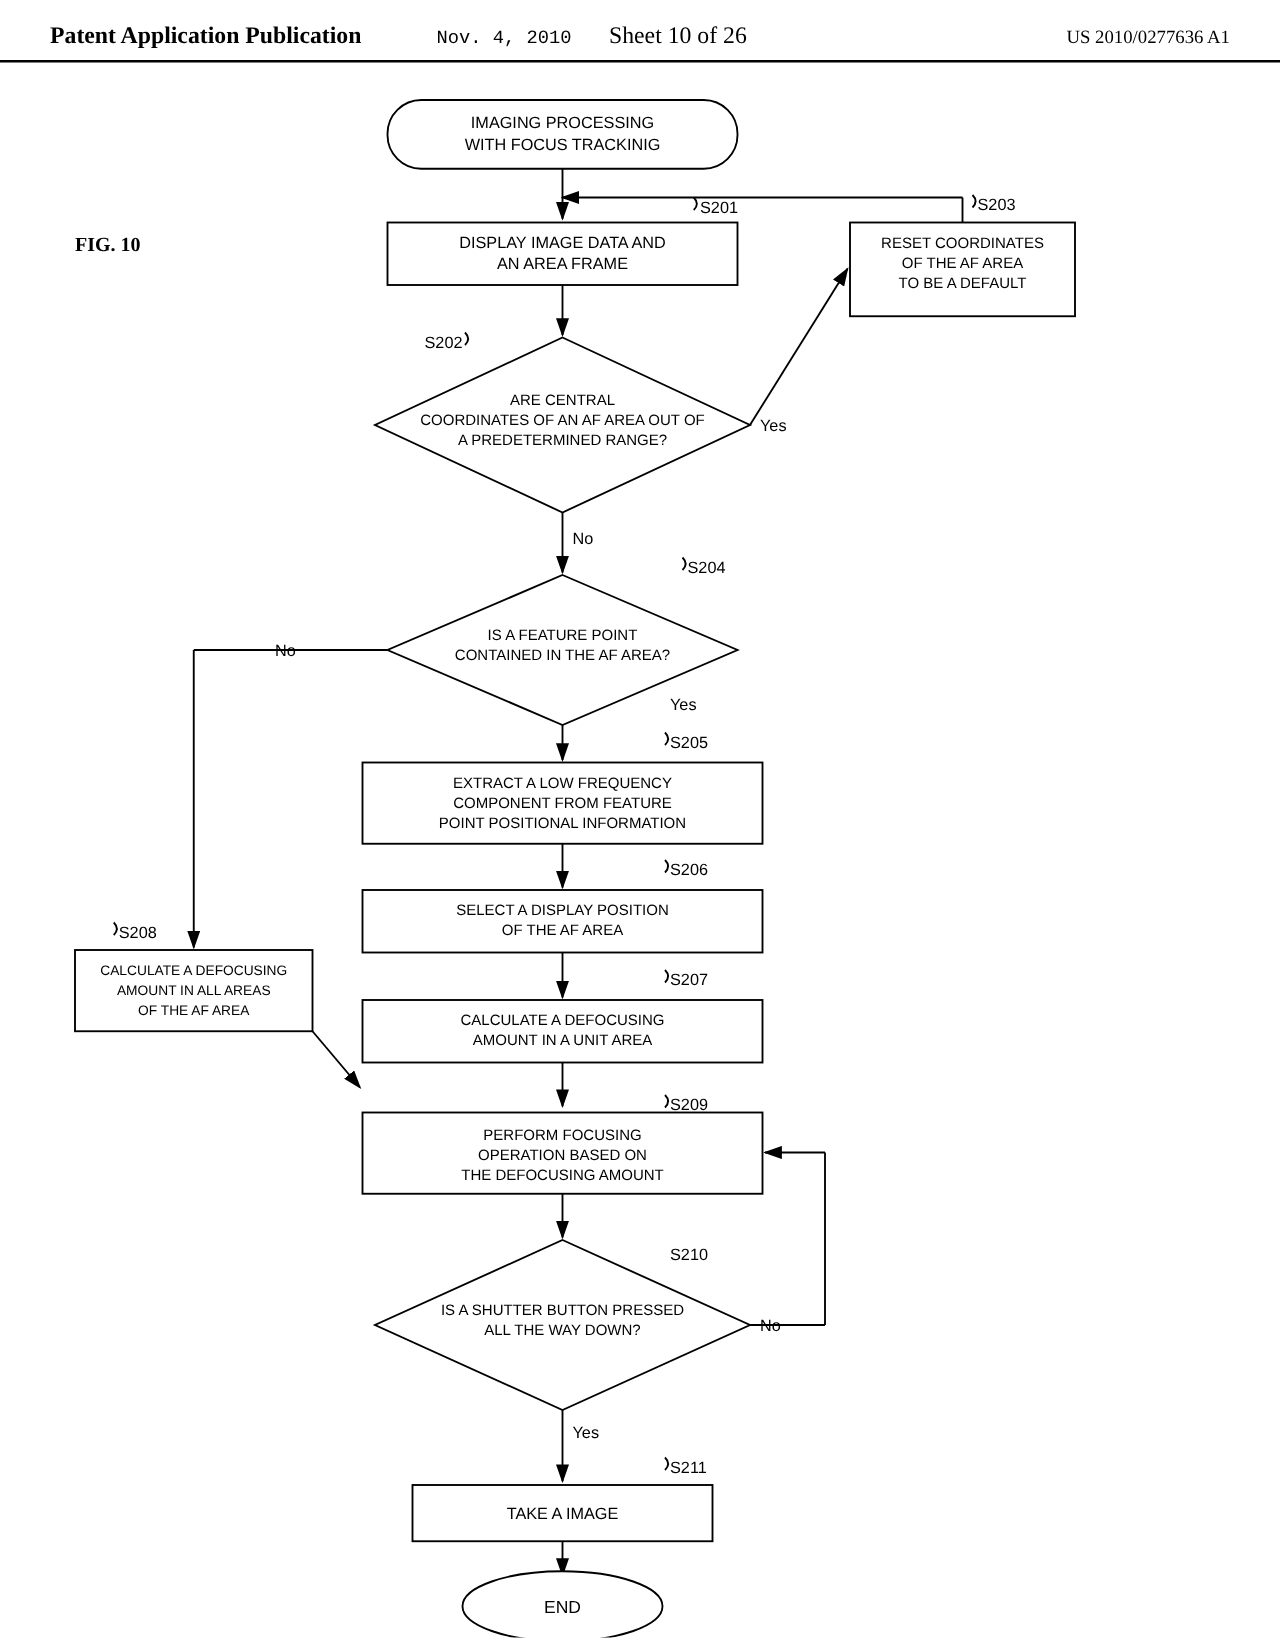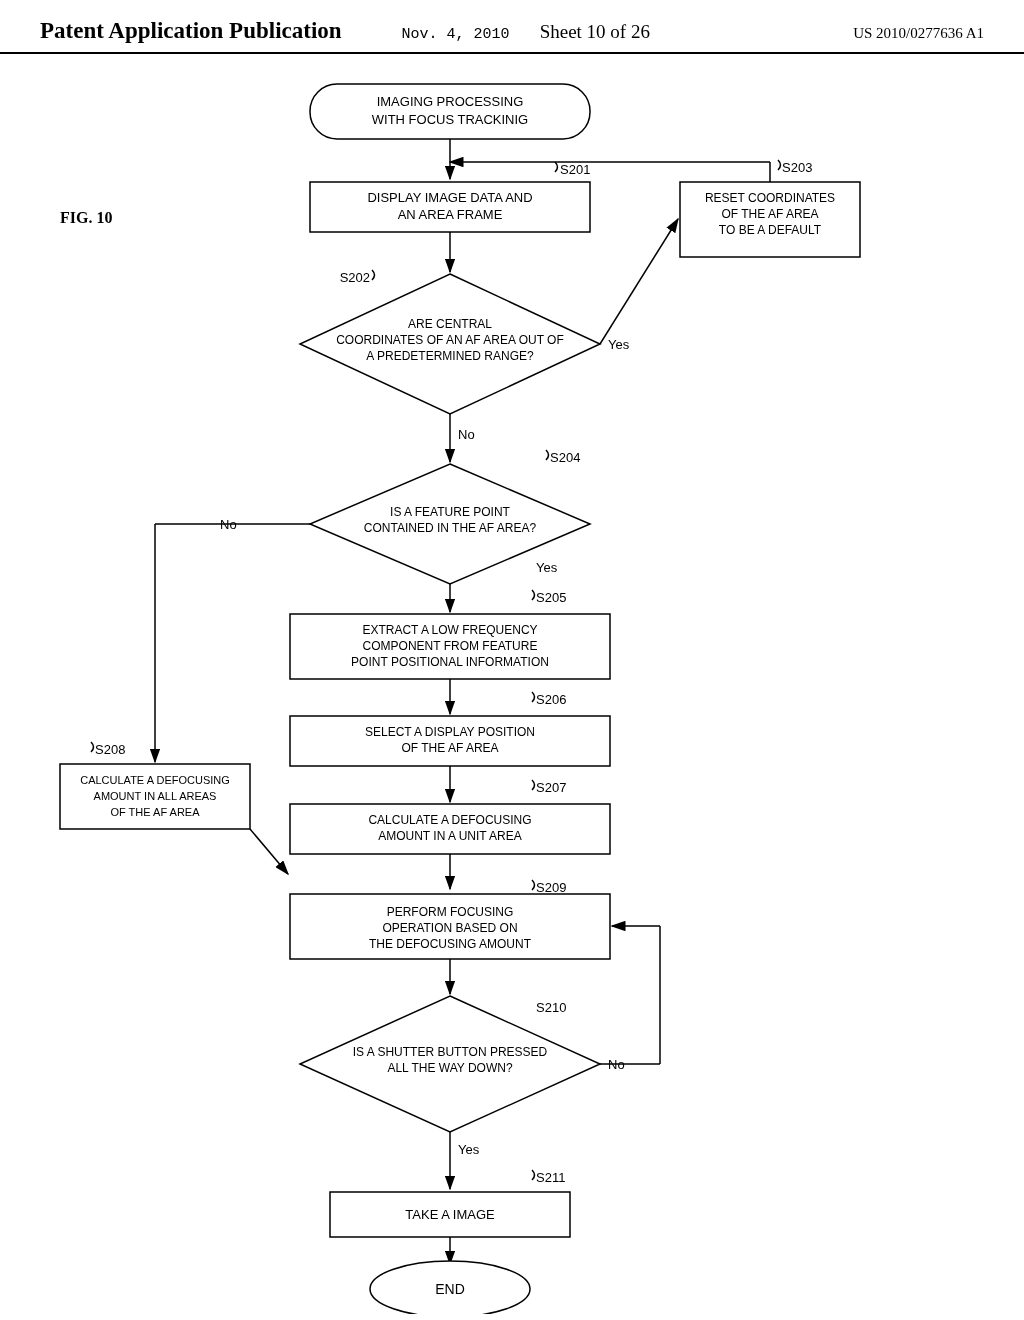--- a/index.html
+++ b/index.html
@@ -13,21 +13,21 @@
     }
 
     .header {
       display: flex;
       align-items: baseline;
       padding: 18px 40px 0 40px;
       border-bottom: 2px solid #000;
       padding-bottom: 8px;
     }
     .header-title {
-      font-size: 23px;
+      font-size: 19px;
       font-weight: bold;
       flex: 0 0 auto;
     }
     .header-date {
       font-size: 15px;
       margin-left: 60px;
       flex: 0 0 auto;
       font-family: Liberation Mono, monospace;
     }
     .header-sheet {
@@ -51,21 +51,21 @@
     svg.flowchart {
       position: absolute;
       top: 0;
       left: 0;
       width: 100%;
       height: 100%;
     }
 
     .fig-label {
       position: absolute;
-      top: 155px;
+      top: 138px;
       left: 60px;
       font-size: 16px;
       font-weight: bold;
     }
   </style>
 </head>
 <body>
 
 <div class="header">
   <span class="header-title">Patent Application Publication</span>

